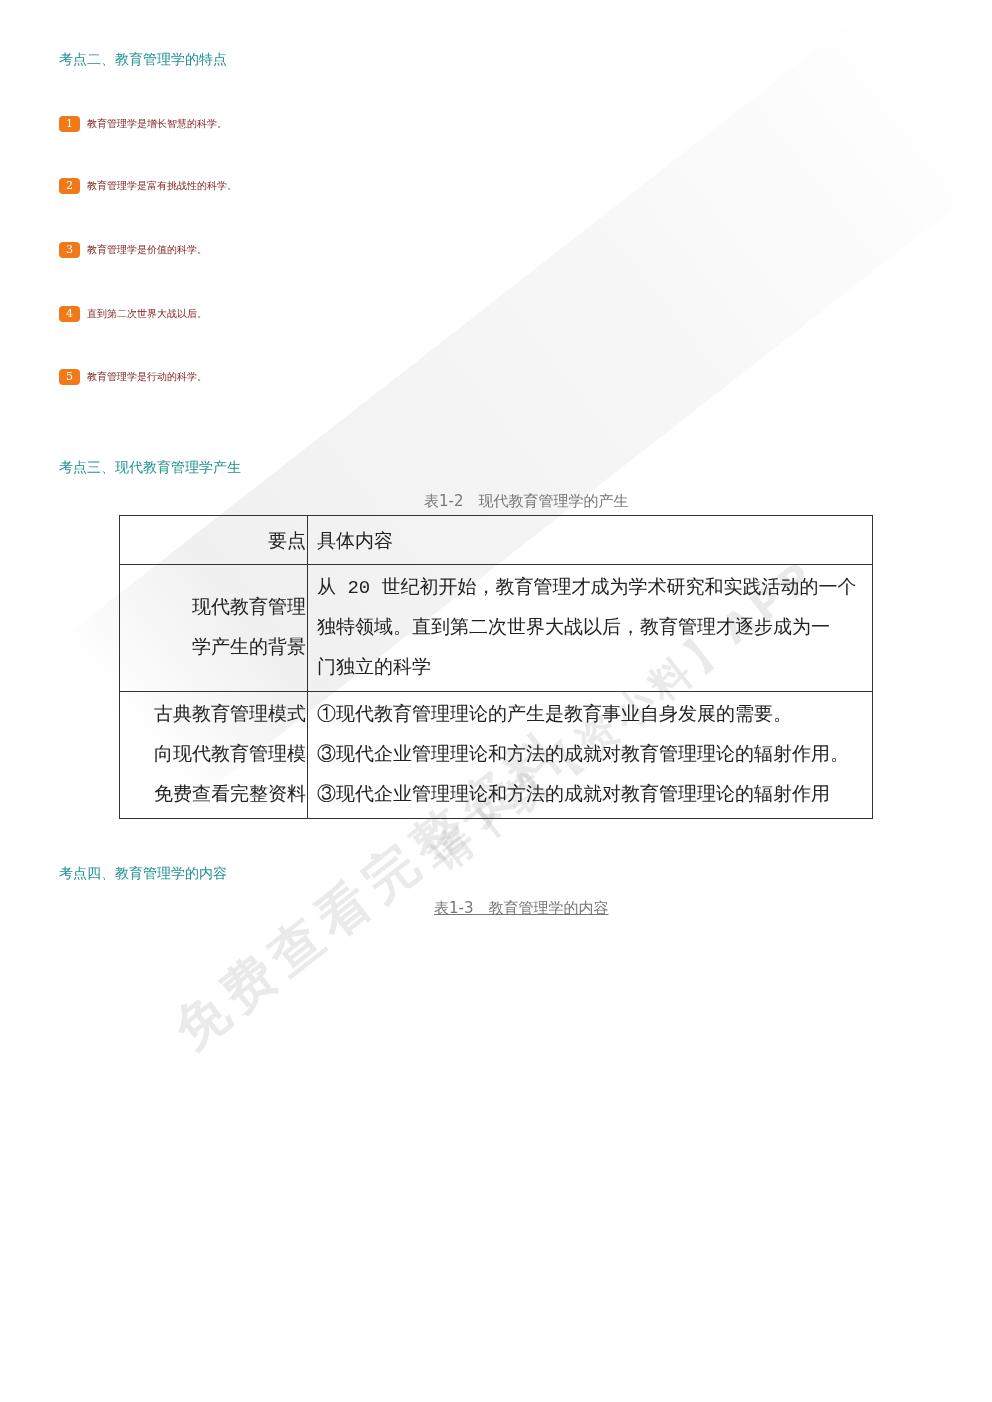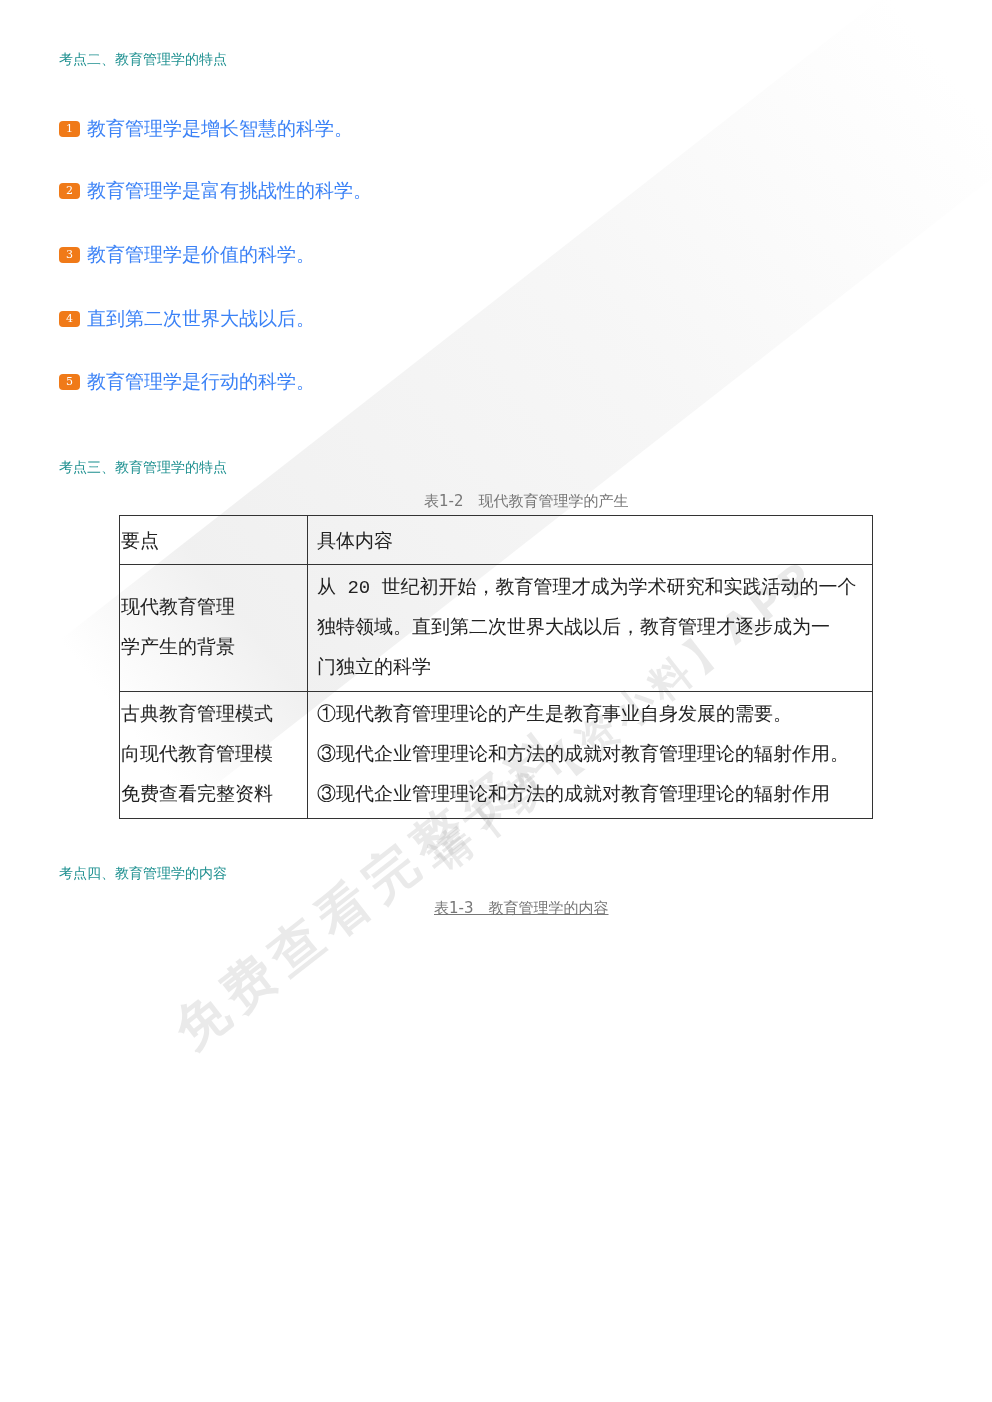--- a/index.html
+++ b/index.html
@@ -29,35 +29,35 @@
   }
   .item {
     position: absolute; left: 59px; display: flex; align-items: center; white-space: nowrap;
   }
   .badge {
     display: inline-block; width: 21px; height: 16px; line-height: 16px;
     background: #f07a18; color: #ffffff; border-radius: 4px;
     font-family: "DejaVu Serif", "Liberation Serif", serif; font-size: 11px; text-align: center;
     margin-right: 7px;
   }
-  .item-text { font-size: 19px; color: #3b82f6; }
+  .item-text { font-size: 10px; color: #7f1d1d; }
 
   .caption {
     position: absolute; font-size: 15px; color: #777777; white-space: nowrap;
   }
 
   table.t12 {
     position: absolute; left: 119px; top: 515px; width: 754px;
     border-collapse: collapse; font-size: 19px; color: #222222;
   }
   table.t12 td, table.t12 th {
     border: 1.5px solid #333333; font-weight: normal; vertical-align: middle;
   }
   table.t12 th { height: 46px; }
-  .col1 { width: 185px; text-align: left; line-height: 40px; }
+  .col1 { width: 185px; text-align: right; line-height: 40px; }
   .col2 { text-align: left; padding: 0 8px 0 9px; line-height: 40px; }
   .col2-head { text-align: left; }
   .cell-line { display: block; font-family: Liberation Mono, monospace; }
 </style>
 </head>
 <body>
 
 <div class="watermark">
   <div class="wm-band"></div>
   <div class="wm-text t1">免费查看完整资料</div>
@@ -80,21 +80,21 @@
 </div>
 <div class="item" style="top:306px;">
   <span class="badge">4</span>
   <span class="item-text">直到第二次世界大战以后。</span>
 </div>
 <div class="item" style="top:369px;">
   <span class="badge">5</span>
   <span class="item-text">教育管理学是行动的科学。</span>
 </div>
 
-<div class="heading" style="top:459px;">考点三、教育管理学的特点</div>
+<div class="heading" style="top:459px;">考点三、现代教育管理学产生</div>
 <div class="caption" style="left:424px; top:492px;">表1-2　现代教育管理学的产生</div>
 
 <table class="t12">
   <tbody>
       <tr>
     <th class="col1">要点</th>
     <th class="col2 col2-head">具体内容</th>
   </tr>
   <tr>
     <td class="col1" style="height:124px;">

